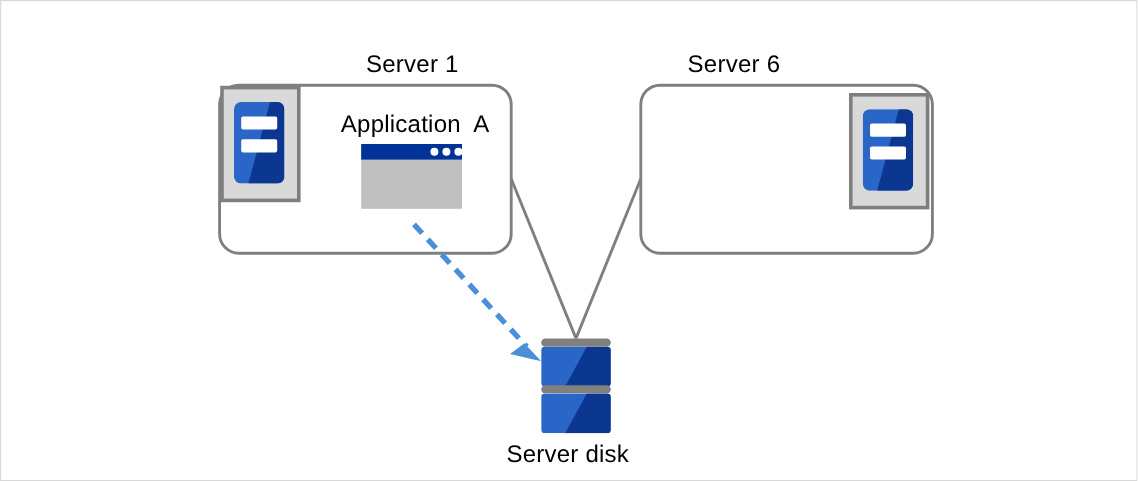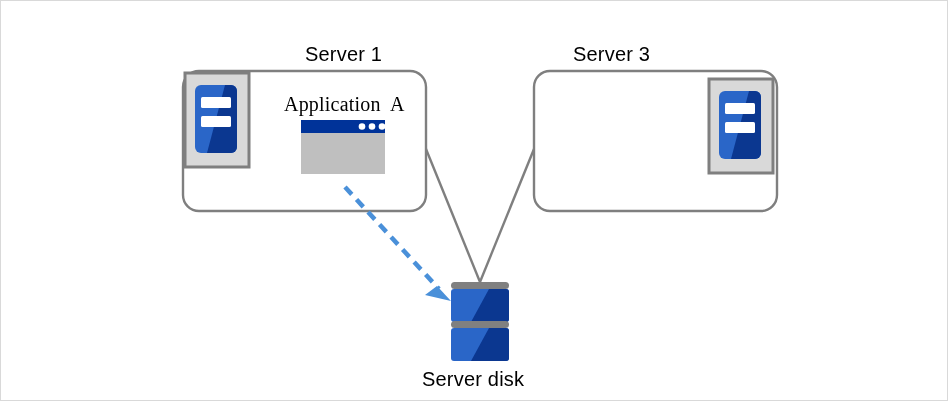--- a/index.html
+++ b/index.html
@@ -30,21 +30,21 @@
   .node-label {
     position: absolute;
     font-family: "Liberation Sans", sans-serif;
     font-size: 20px;
     color: #000000;
     white-space: pre;
     letter-spacing: 0.2px;
   }
   #label-server1 { left: 304px; top: 42px; }
   #label-server2 { left: 572px; top: 42px; }
-  #label-app     { left: 283px; top: 92px; font-family: Liberation Serif, serif; }
+  #label-app     { left: 283px; top: 92px; }
   #label-disk    { left: 421px; top: 367px; }
 </style>
 </head>
 <body>
 
 <div id="canvas">
 
   <svg id="svg-layer" viewBox="0 0 948 401">
     <defs>
 
@@ -122,19 +122,19 @@
     </g>
 
     <g>
       <line x1="344" y1="186" x2="438" y2="288" stroke="#4a90d9" stroke-width="4.5" stroke-dasharray="10 7" fill="none"></line>
       <polygon points="450,300 424,294 436,285" fill="#4a90d9"></polygon>
     </g>
   </svg>
 
   <div class="node-label" id="label-server1">Server 1</div>
 
-  <div class="node-label" id="label-server2">Server 3</div>
+  <div class="node-label" id="label-server2">Server 6</div>
 
   <div class="node-label" id="label-app">Application  A</div>
 
   <div class="node-label" id="label-disk">Server disk</div>
 
 </div>
 
 </body></html>

